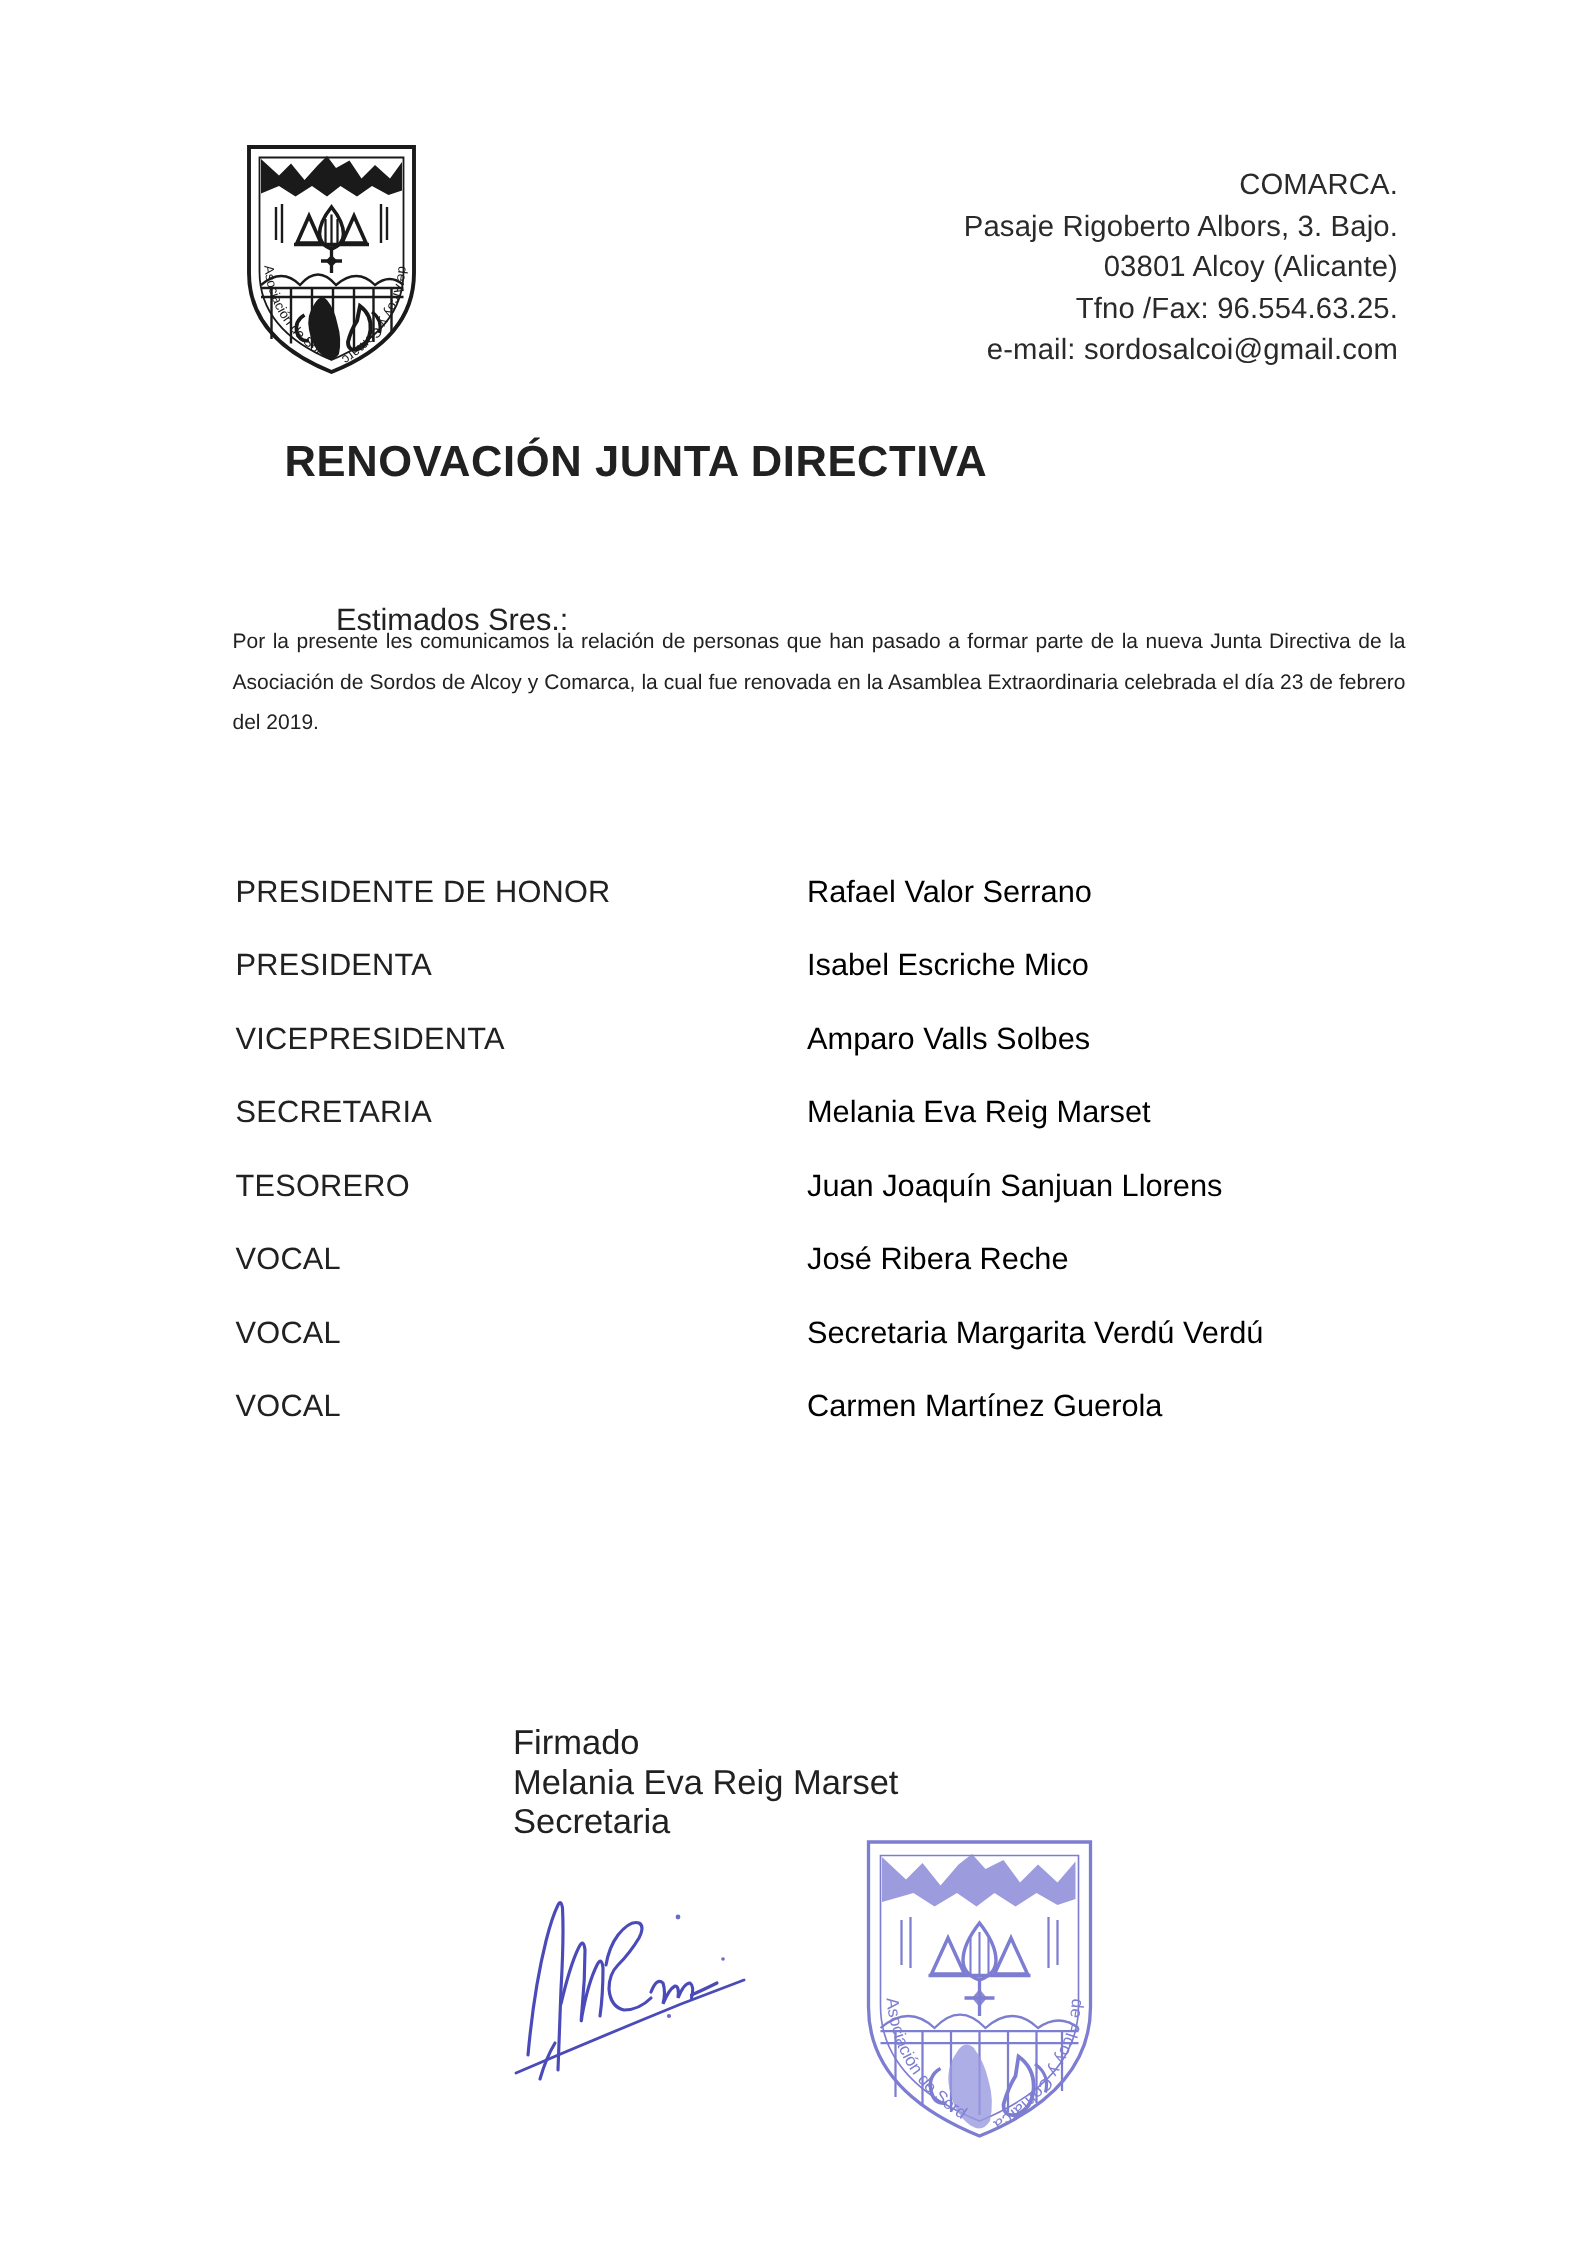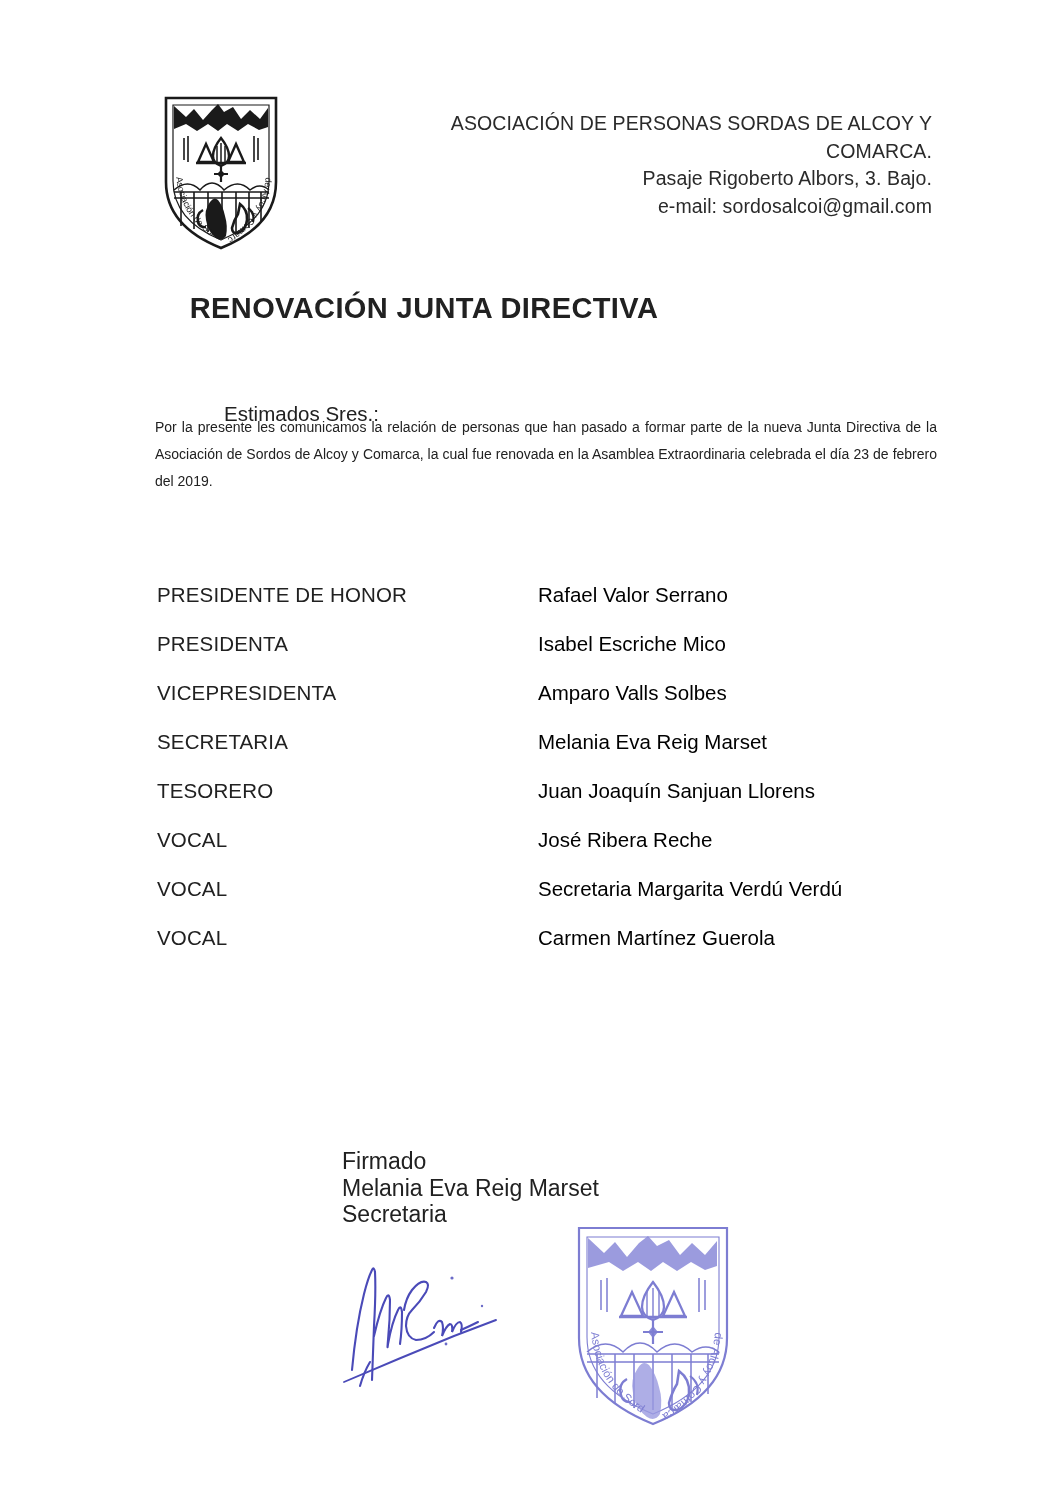--- a/index.html
+++ b/index.html
@@ -197,23 +197,24 @@
       </text>
       <text font-size="9" font-family="Liberation Sans, sans-serif" fill="#1a1a1a">
         <textPath href="#arcR" startOffset="4%">de Alcoy y Comarca</textPath>
       </text>
 
       <path d="M36 52 L36 74 M40 50 L40 76" stroke="#1a1a1a" stroke-width="1.6" fill="none"></path>
       <path d="M110 52 L110 74 M106 50 L106 76" stroke="#1a1a1a" stroke-width="1.6" fill="none"></path>
     </svg>
 
     <div class="letterhead-text">
-      <span class="org-name">ASOCIACIÓN DE PERSONAS SORDAS DE ALCOY Y</span>
       <span class="org-name">COMARCA.</span>
       <span class="org-name">Pasaje Rigoberto Albors, 3. Bajo.</span>
+      <span class="org-name">03801 Alcoy (Alicante)</span>
+      <span class="org-name">Tfno /Fax: 96.554.63.25.</span>
       <span class="org-name">e-mail: sordosalcoi@gmail.com</span>
     </div>
   </div>
 
   <div class="doc-title">RENOVACIÓN JUNTA DIRECTIVA</div>
 
   <div class="salutation">Estimados Sres.:</div>
   <div class="intro-paragraph">Por la presente les comunicamos la relación de personas que han pasado a formar parte de la nueva Junta Directiva de la Asociación de Sordos de Alcoy y Comarca, la cual fue renovada en la Asamblea Extraordinaria celebrada el día 23 de febrero del 2019.</div>
 
   <div class="roster">

